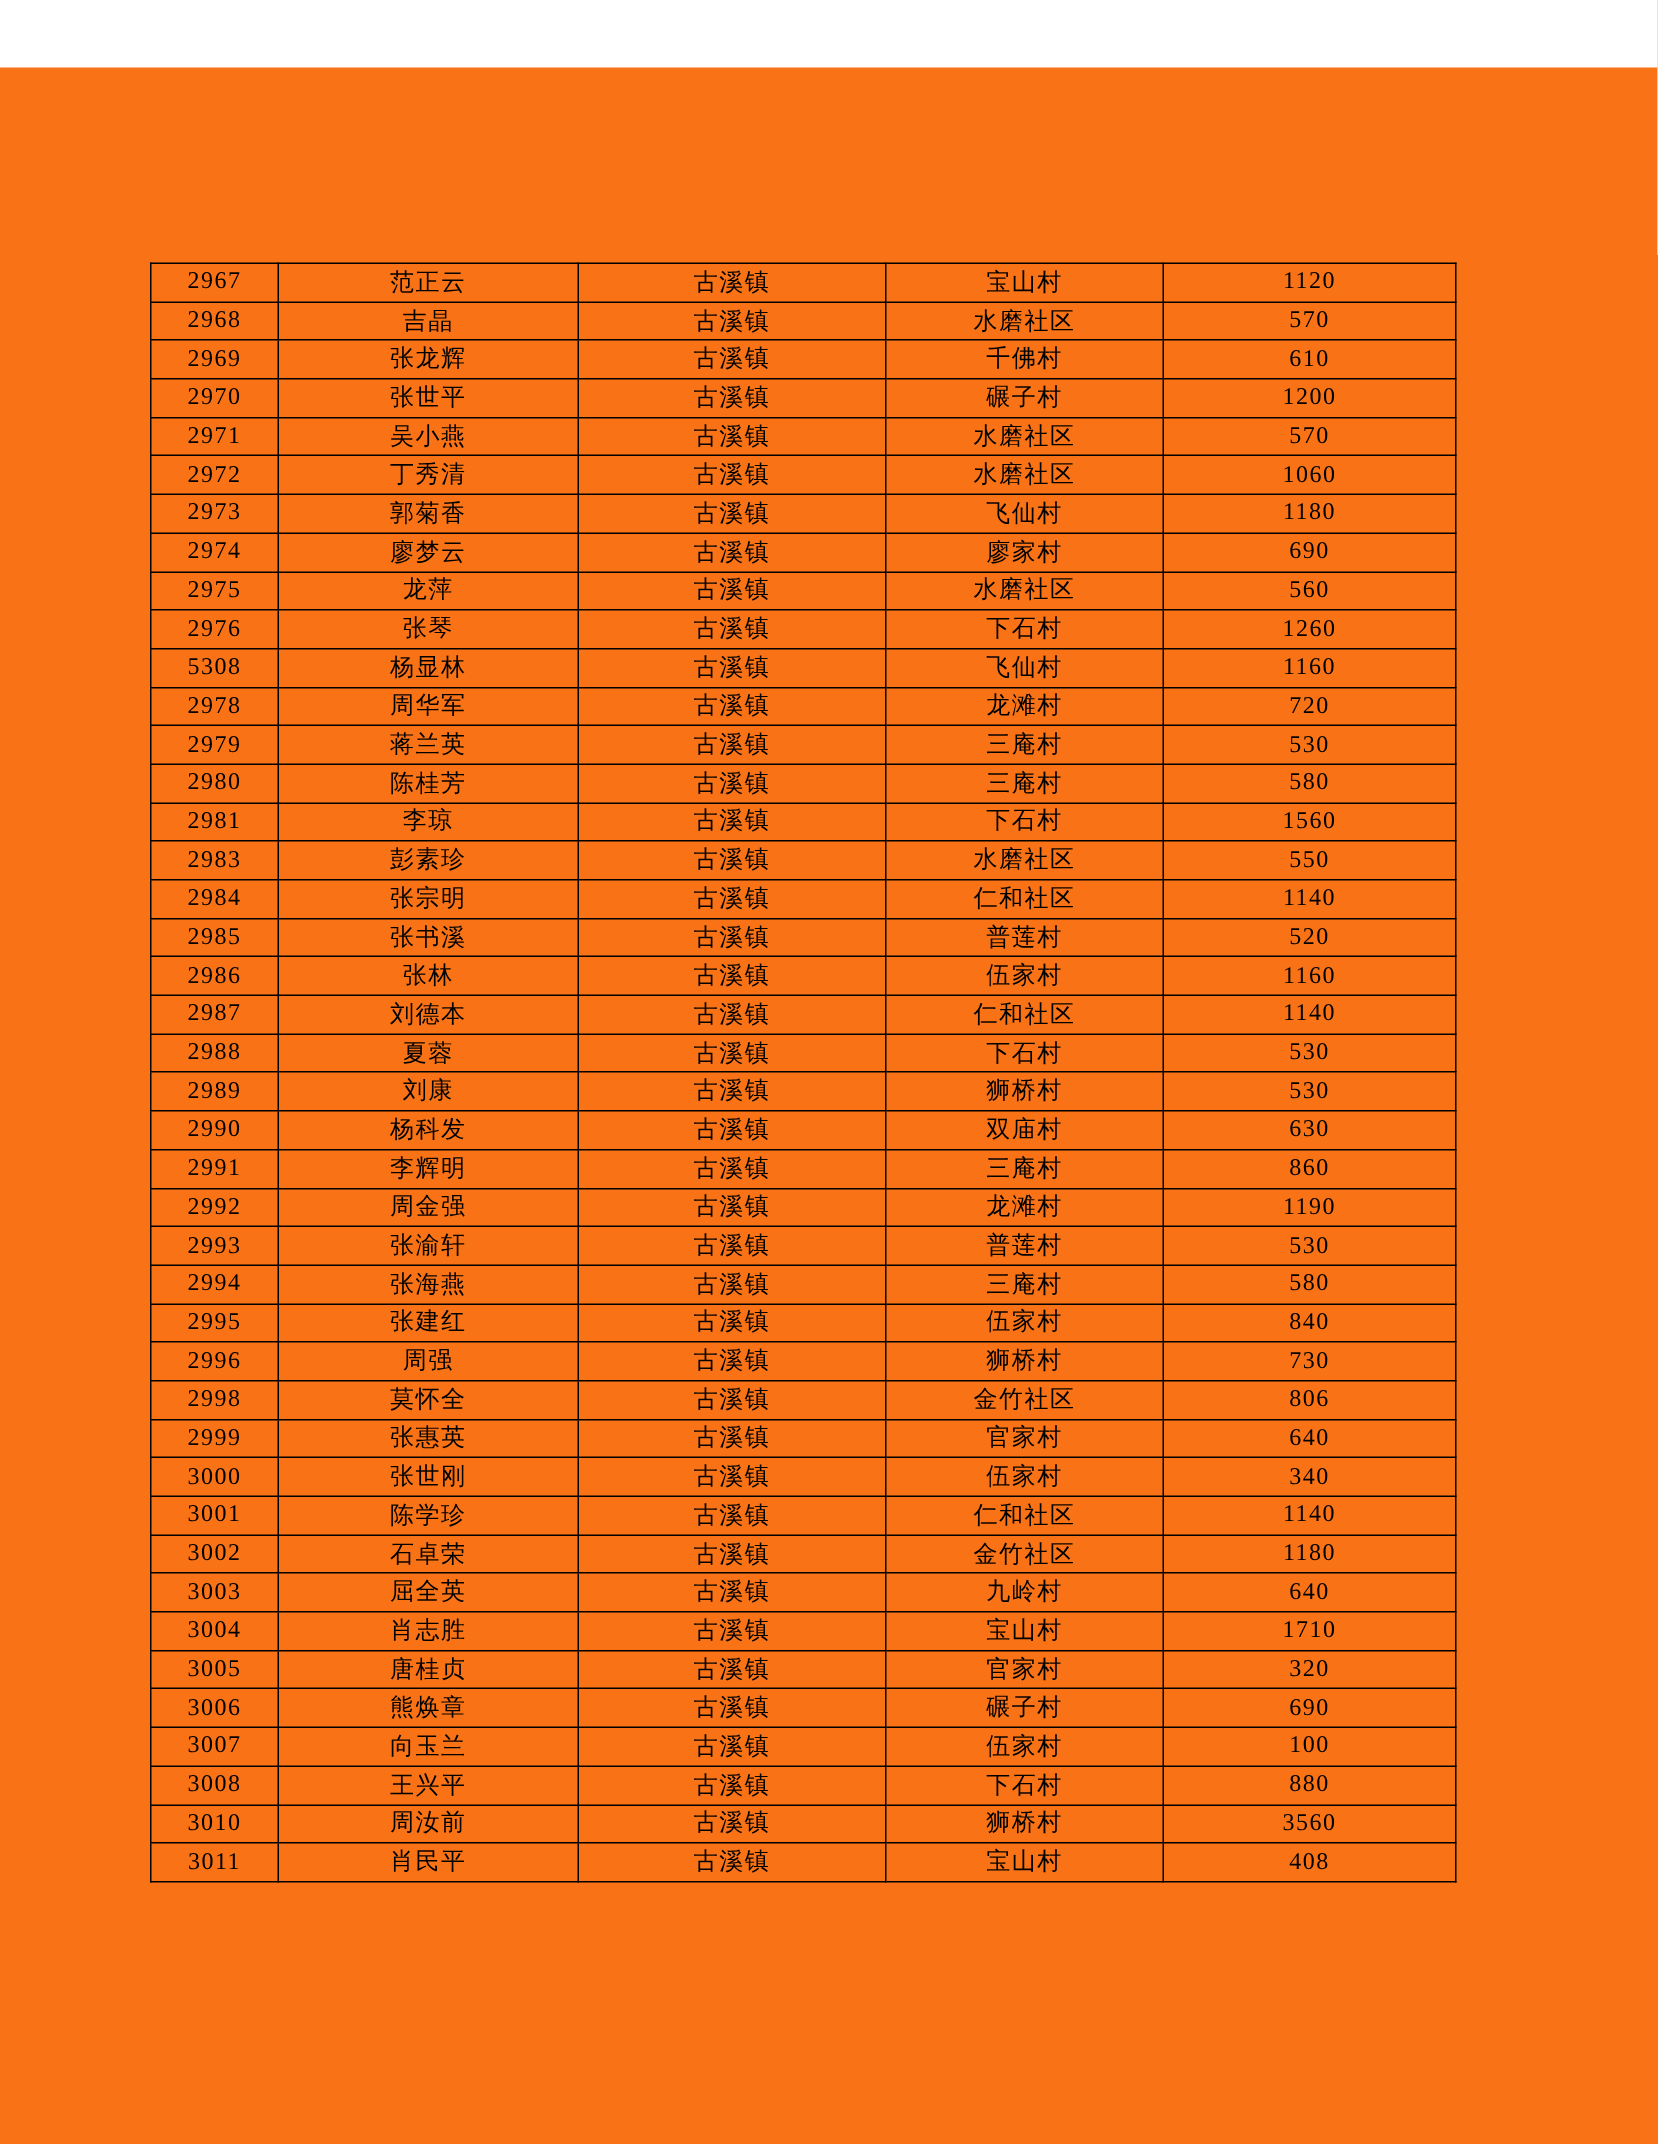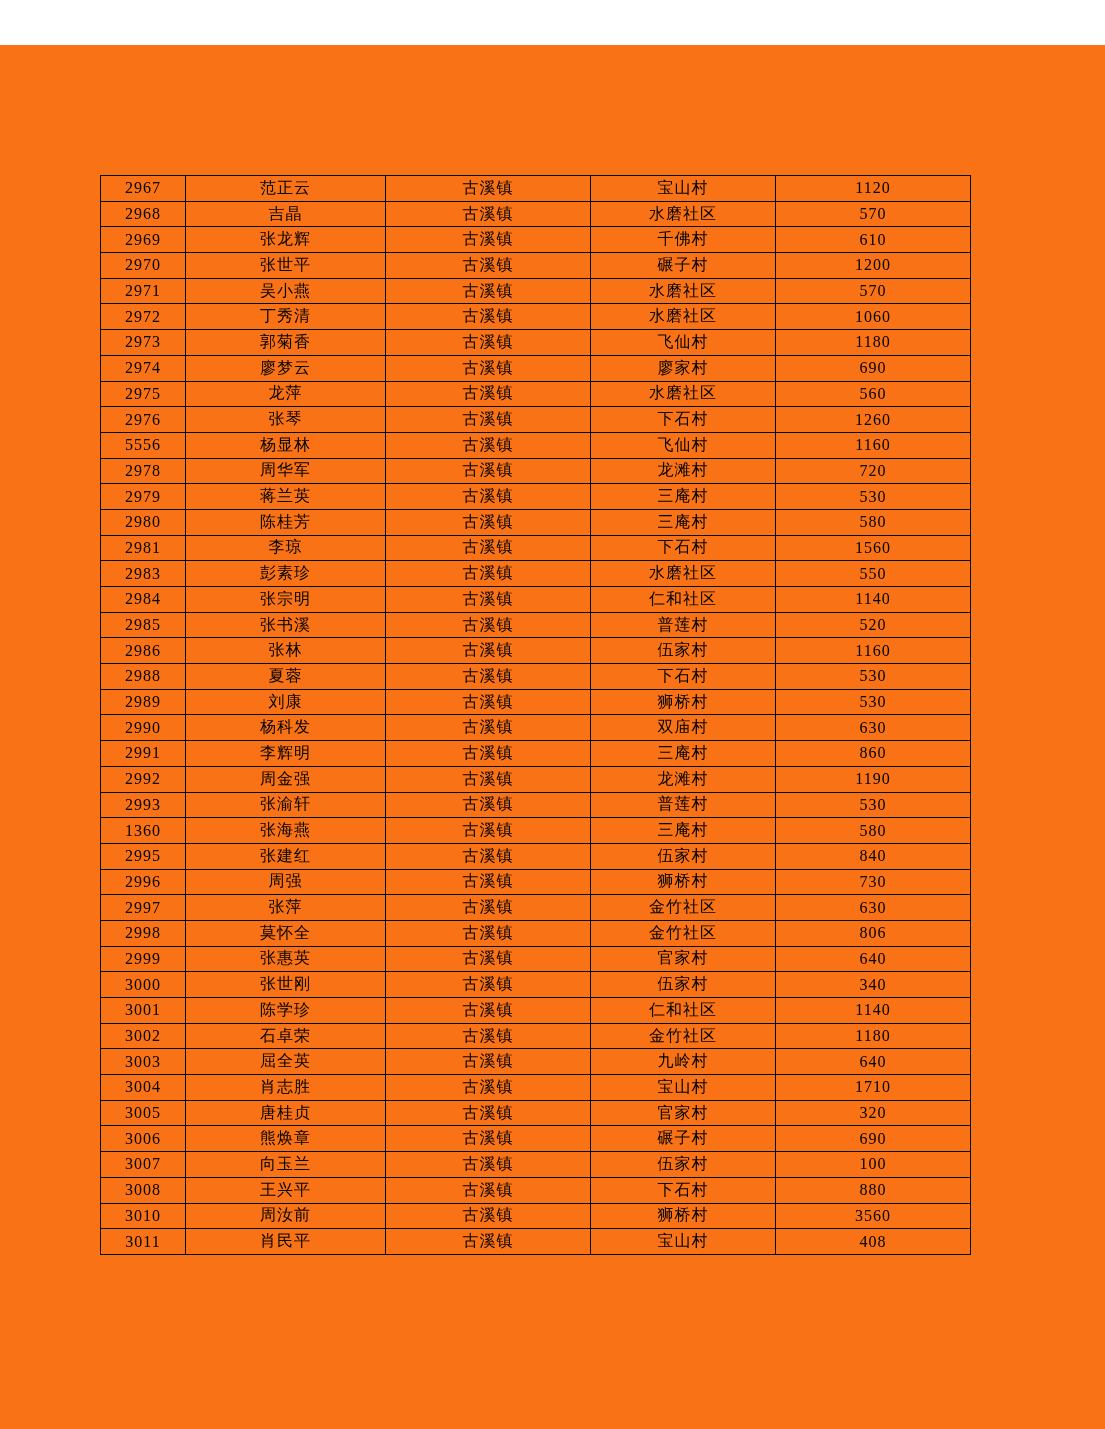--- a/index.html
+++ b/index.html
@@ -125,21 +125,21 @@
           <td>560</td>
         </tr>
         <tr>
           <td>2976</td>
           <td>张琴</td>
           <td>古溪镇</td>
           <td>下石村</td>
           <td>1260</td>
         </tr>
         <tr>
-          <td>5556</td>
+          <td>5308</td>
           <td>杨显林</td>
           <td>古溪镇</td>
           <td>飞仙村</td>
           <td>1160</td>
         </tr>
         <tr>
           <td>2978</td>
           <td>周华军</td>
           <td>古溪镇</td>
           <td>龙滩村</td>
@@ -188,20 +188,27 @@
           <td>520</td>
         </tr>
         <tr>
           <td>2986</td>
           <td>张林</td>
           <td>古溪镇</td>
           <td>伍家村</td>
           <td>1160</td>
         </tr>
         <tr>
+          <td>2987</td>
+          <td>刘德本</td>
+          <td>古溪镇</td>
+          <td>仁和社区</td>
+          <td>1140</td>
+        </tr>
+        <tr>
           <td>2988</td>
           <td>夏蓉</td>
           <td>古溪镇</td>
           <td>下石村</td>
           <td>530</td>
         </tr>
         <tr>
           <td>2989</td>
           <td>刘康</td>
           <td>古溪镇</td>
@@ -230,46 +237,39 @@
           <td>1190</td>
         </tr>
         <tr>
           <td>2993</td>
           <td>张渝轩</td>
           <td>古溪镇</td>
           <td>普莲村</td>
           <td>530</td>
         </tr>
         <tr>
-          <td>1360</td>
+          <td>2994</td>
           <td>张海燕</td>
           <td>古溪镇</td>
           <td>三庵村</td>
           <td>580</td>
         </tr>
         <tr>
           <td>2995</td>
           <td>张建红</td>
           <td>古溪镇</td>
           <td>伍家村</td>
           <td>840</td>
         </tr>
         <tr>
           <td>2996</td>
           <td>周强</td>
           <td>古溪镇</td>
           <td>狮桥村</td>
           <td>730</td>
-        </tr>
-        <tr>
-          <td>2997</td>
-          <td>张萍</td>
-          <td>古溪镇</td>
-          <td>金竹社区</td>
-          <td>630</td>
         </tr>
         <tr>
           <td>2998</td>
           <td>莫怀全</td>
           <td>古溪镇</td>
           <td>金竹社区</td>
           <td>806</td>
         </tr>
         <tr>
           <td>2999</td>

